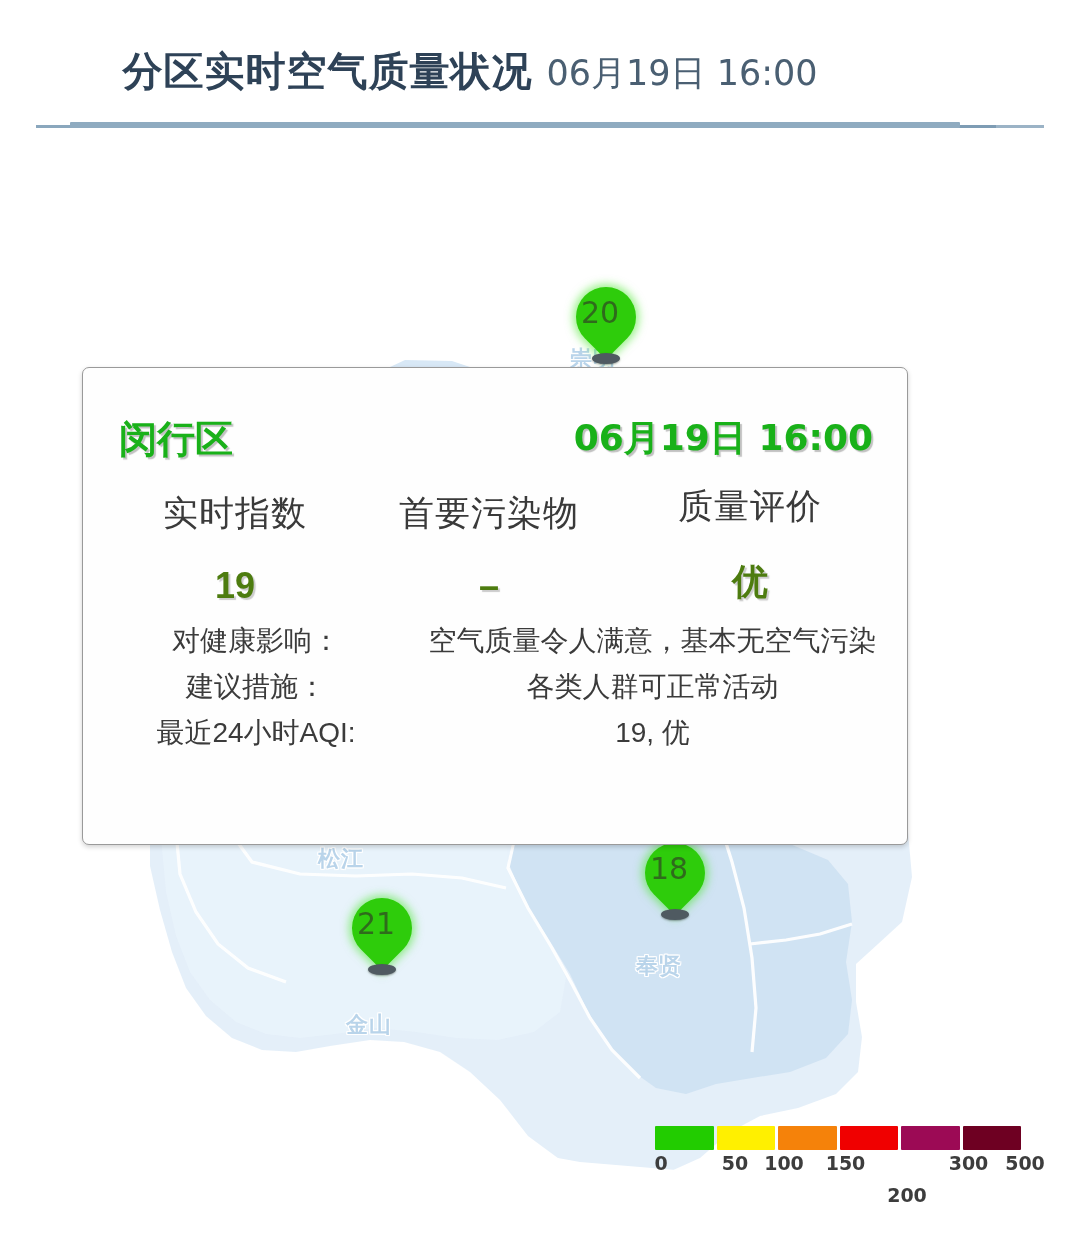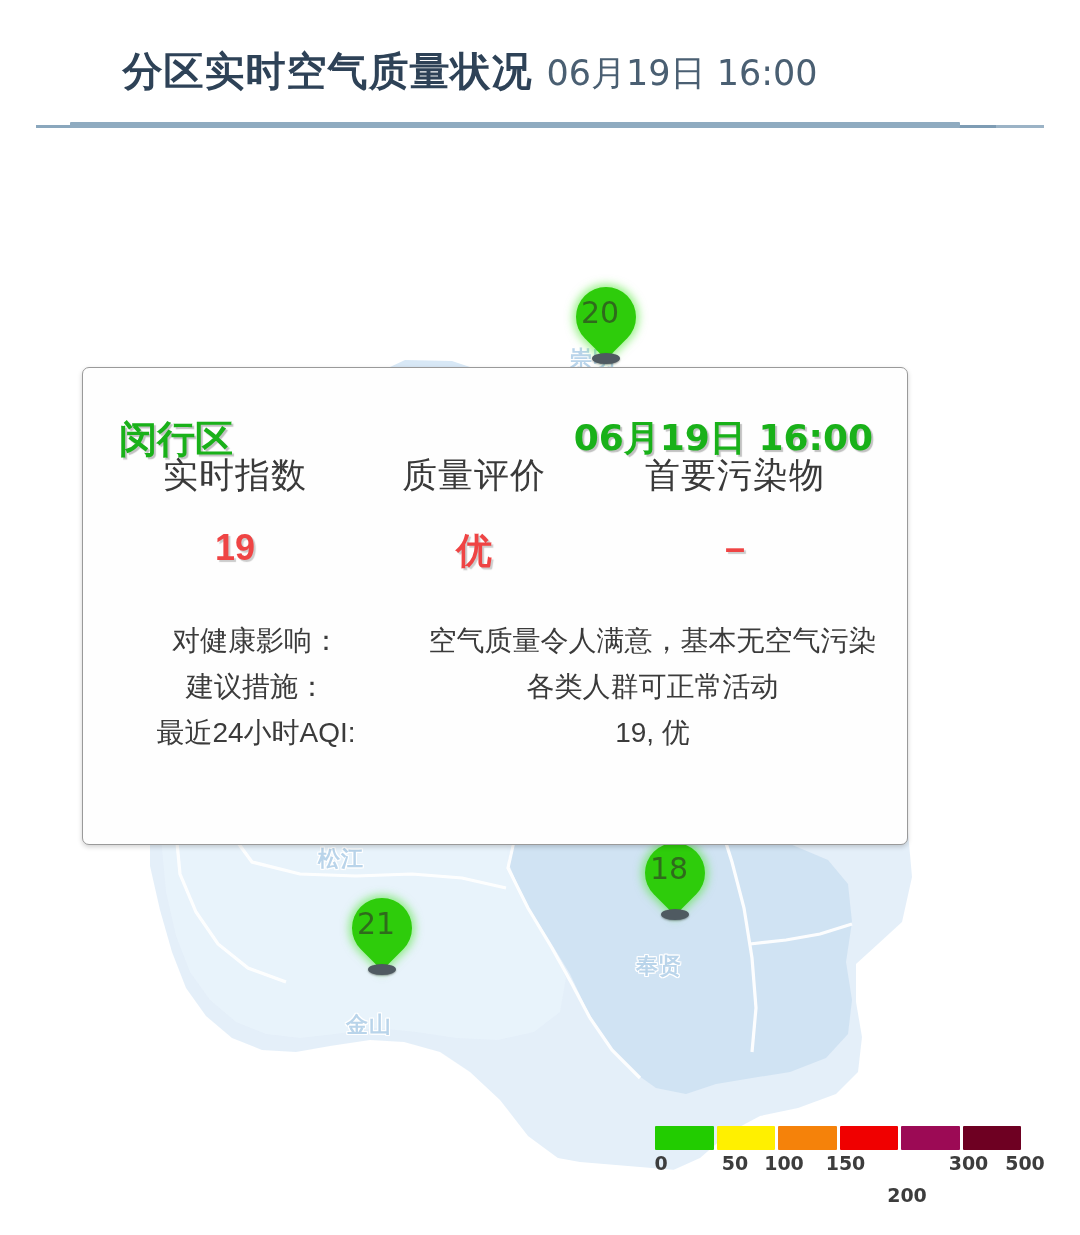--- a/index.html
+++ b/index.html
@@ -153,36 +153,37 @@
   }
   #popup-district { position: absolute; left: 0; top: 0; }
   #popup-time {
     position: absolute; right: 0; top: 0;
     font-family: "DejaVu Sans", sans-serif;
     font-size: 36px;
   }
 
   #popup-cols {
     position: absolute;
-    left: 36px; top: 84px;
+    left: 36px; top: 115px;
     width: 754px;
     display: flex;
+    align-items: flex-end;
   }
   .col { text-align: center; }
   .col-hd {
     font-size: 35px;
     color: #3a3a3a;
     letter-spacing: 1px;
     white-space: nowrap;
   }
   .col-val {
     margin-top: 28px;
     font-size: 36px;
     font-weight: bold;
-    color: #ef4444;
+    color: #4d7c0f;
     text-shadow: 2px 2px 1px rgba(130,130,130,.4);
     font-family: "Liberation Sans", sans-serif;
   }
   #col-index { width: 232px; }
   #col-rating { width: 246px; }
   #col-pollutant { width: 276px; }
 
   #popup-rows {
     position: absolute;
     left: 33px; top: 252px;
@@ -320,27 +321,27 @@
   <div id="popup-head">
     <span id="popup-district" class="popup-green-hd">闵行区</span>
     <span id="popup-time" class="popup-green-hd">06月19日 16:00</span>
   </div>
 
   <div id="popup-cols">
     <div id="col-index" class="col">
       <div class="col-hd">实时指数</div>
       <div class="col-val">19</div>
     </div>
+    <div id="col-pollutant" class="col">
+      <div class="col-hd">首要污染物</div>
+      <div class="col-val">–</div>
+    </div>
     <div id="col-rating" class="col">
       <div class="col-hd">质量评价</div>
       <div class="col-val">优</div>
-    </div>
-    <div id="col-pollutant" class="col">
-      <div class="col-hd">首要污染物</div>
-      <div class="col-val">–</div>
     </div>
   </div>
 
   <div id="popup-rows">
     <div id="prow-health" class="prow">
       <div class="prow-label">对健康影响：</div>
       <div class="prow-value">空气质量令人满意，基本无空气污染</div>
     </div>
     <div id="prow-advice" class="prow">
       <div class="prow-label">建议措施：</div>

